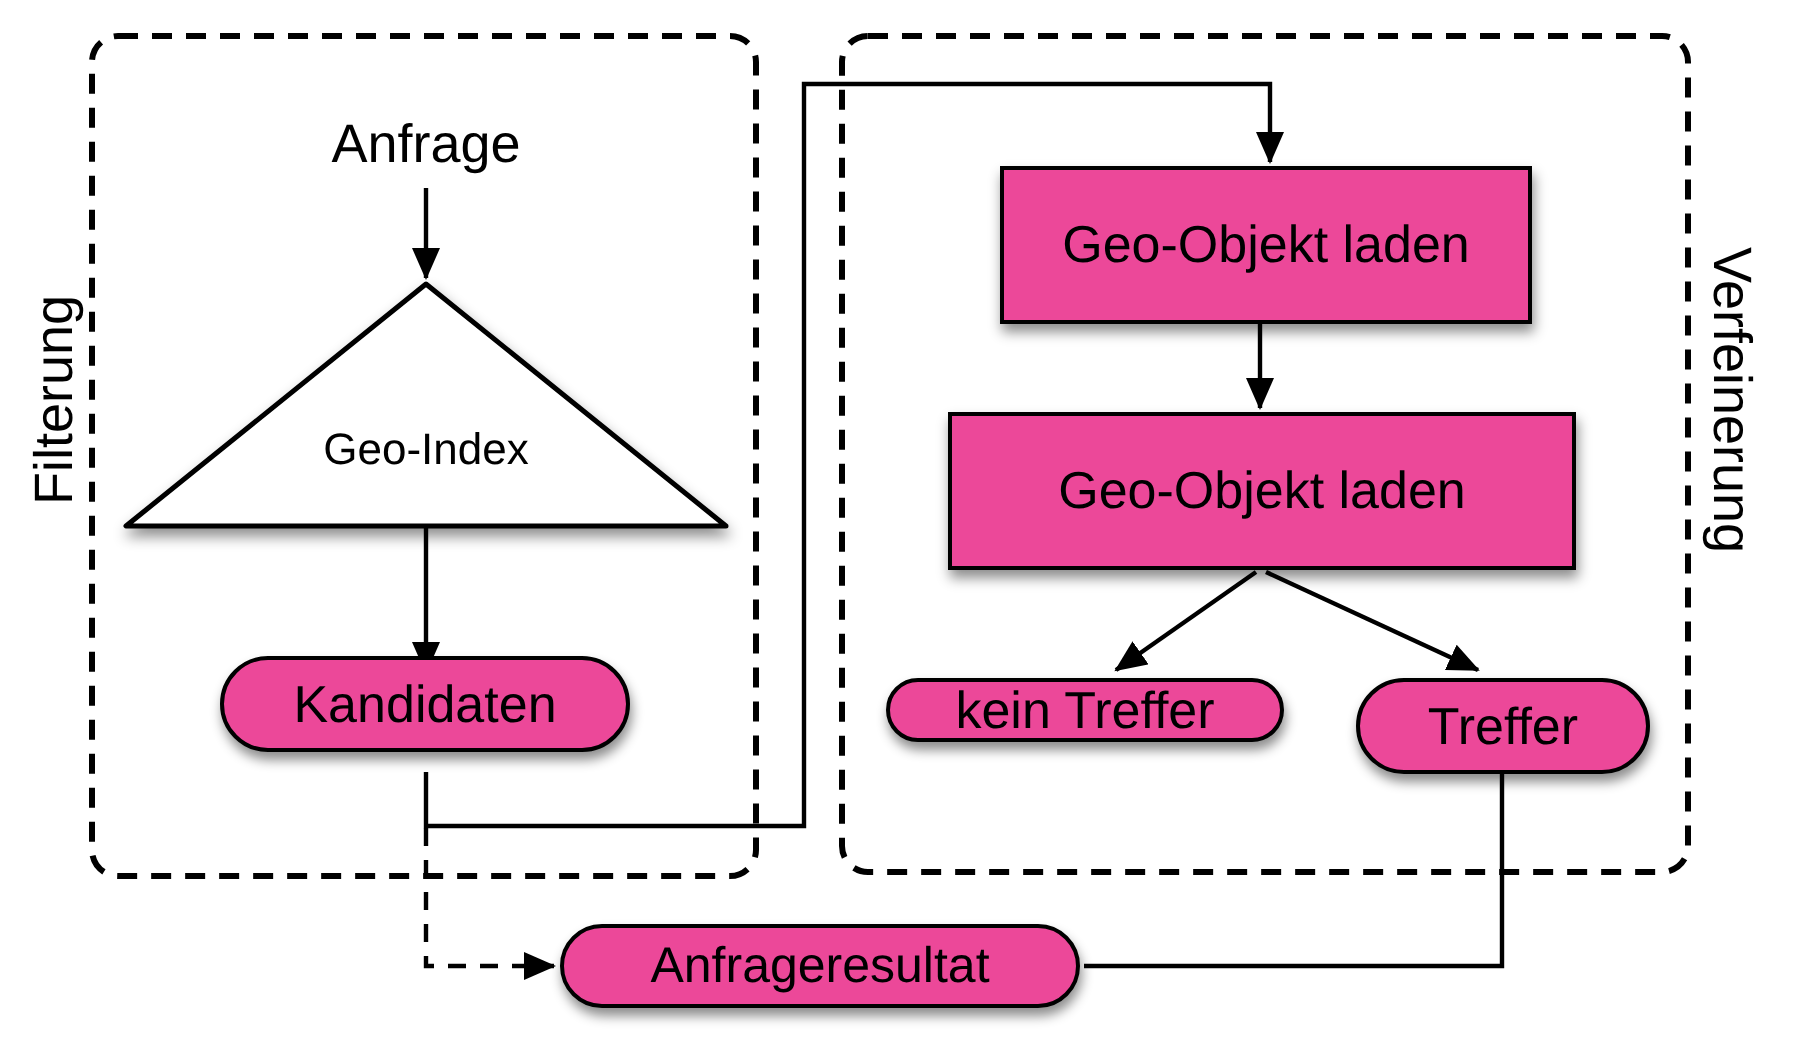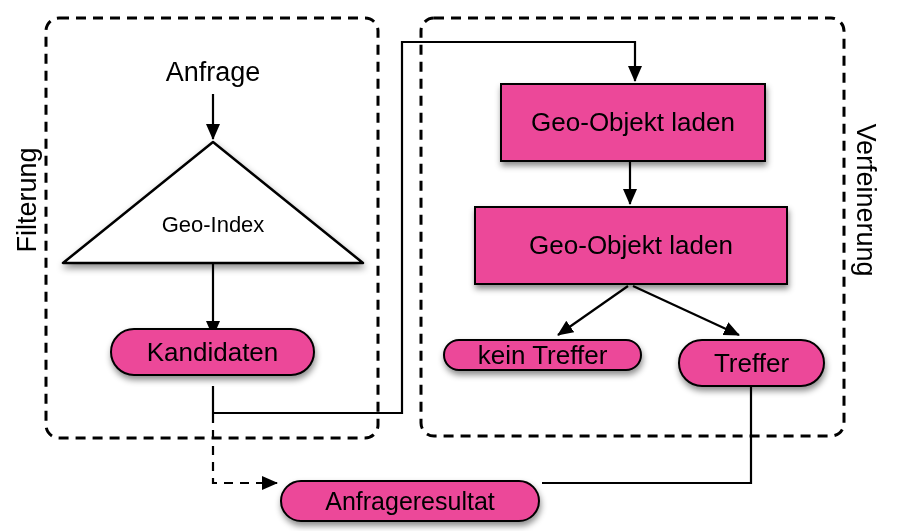--- a/index.html
+++ b/index.html
@@ -34,21 +34,21 @@
     box-sizing: border-box;
     white-space: nowrap;
   }
   .pill { border-radius: 26px; }
 
   .rect-1 { left: 500px; top: 83px;  width: 266px; height: 79px; }
   .rect-2 { left: 474px; top: 206px; width: 314px; height: 79px; }
   .pill-kandidaten      { left: 110px; top: 328px; width: 205px; height: 48px; }
   .pill-kein-treffer    { left: 443px; top: 339px; width: 199px; height: 32px; }
   .pill-treffer         { left: 678px; top: 339px; width: 147px; height: 48px; }
-  .pill-anfrageresultat { left: 280px; top: 462px; width: 260px; height: 42px; font-size: 25px; margin-top: 18px; }
+  .pill-anfrageresultat { left: 280px; top: 462px; width: 260px; height: 42px; font-size: 25px; }
 
   .float-label {
     position: absolute;
     text-align: center;
     font-size: 27px;
     font-weight: 500;
     white-space: nowrap;
   }
   .lbl-anfrage   { left: 132px; top: 57px;  width: 162px; }
   .lbl-geo-index { left: 133px; top: 212px; width: 160px; font-size: 22px; }

